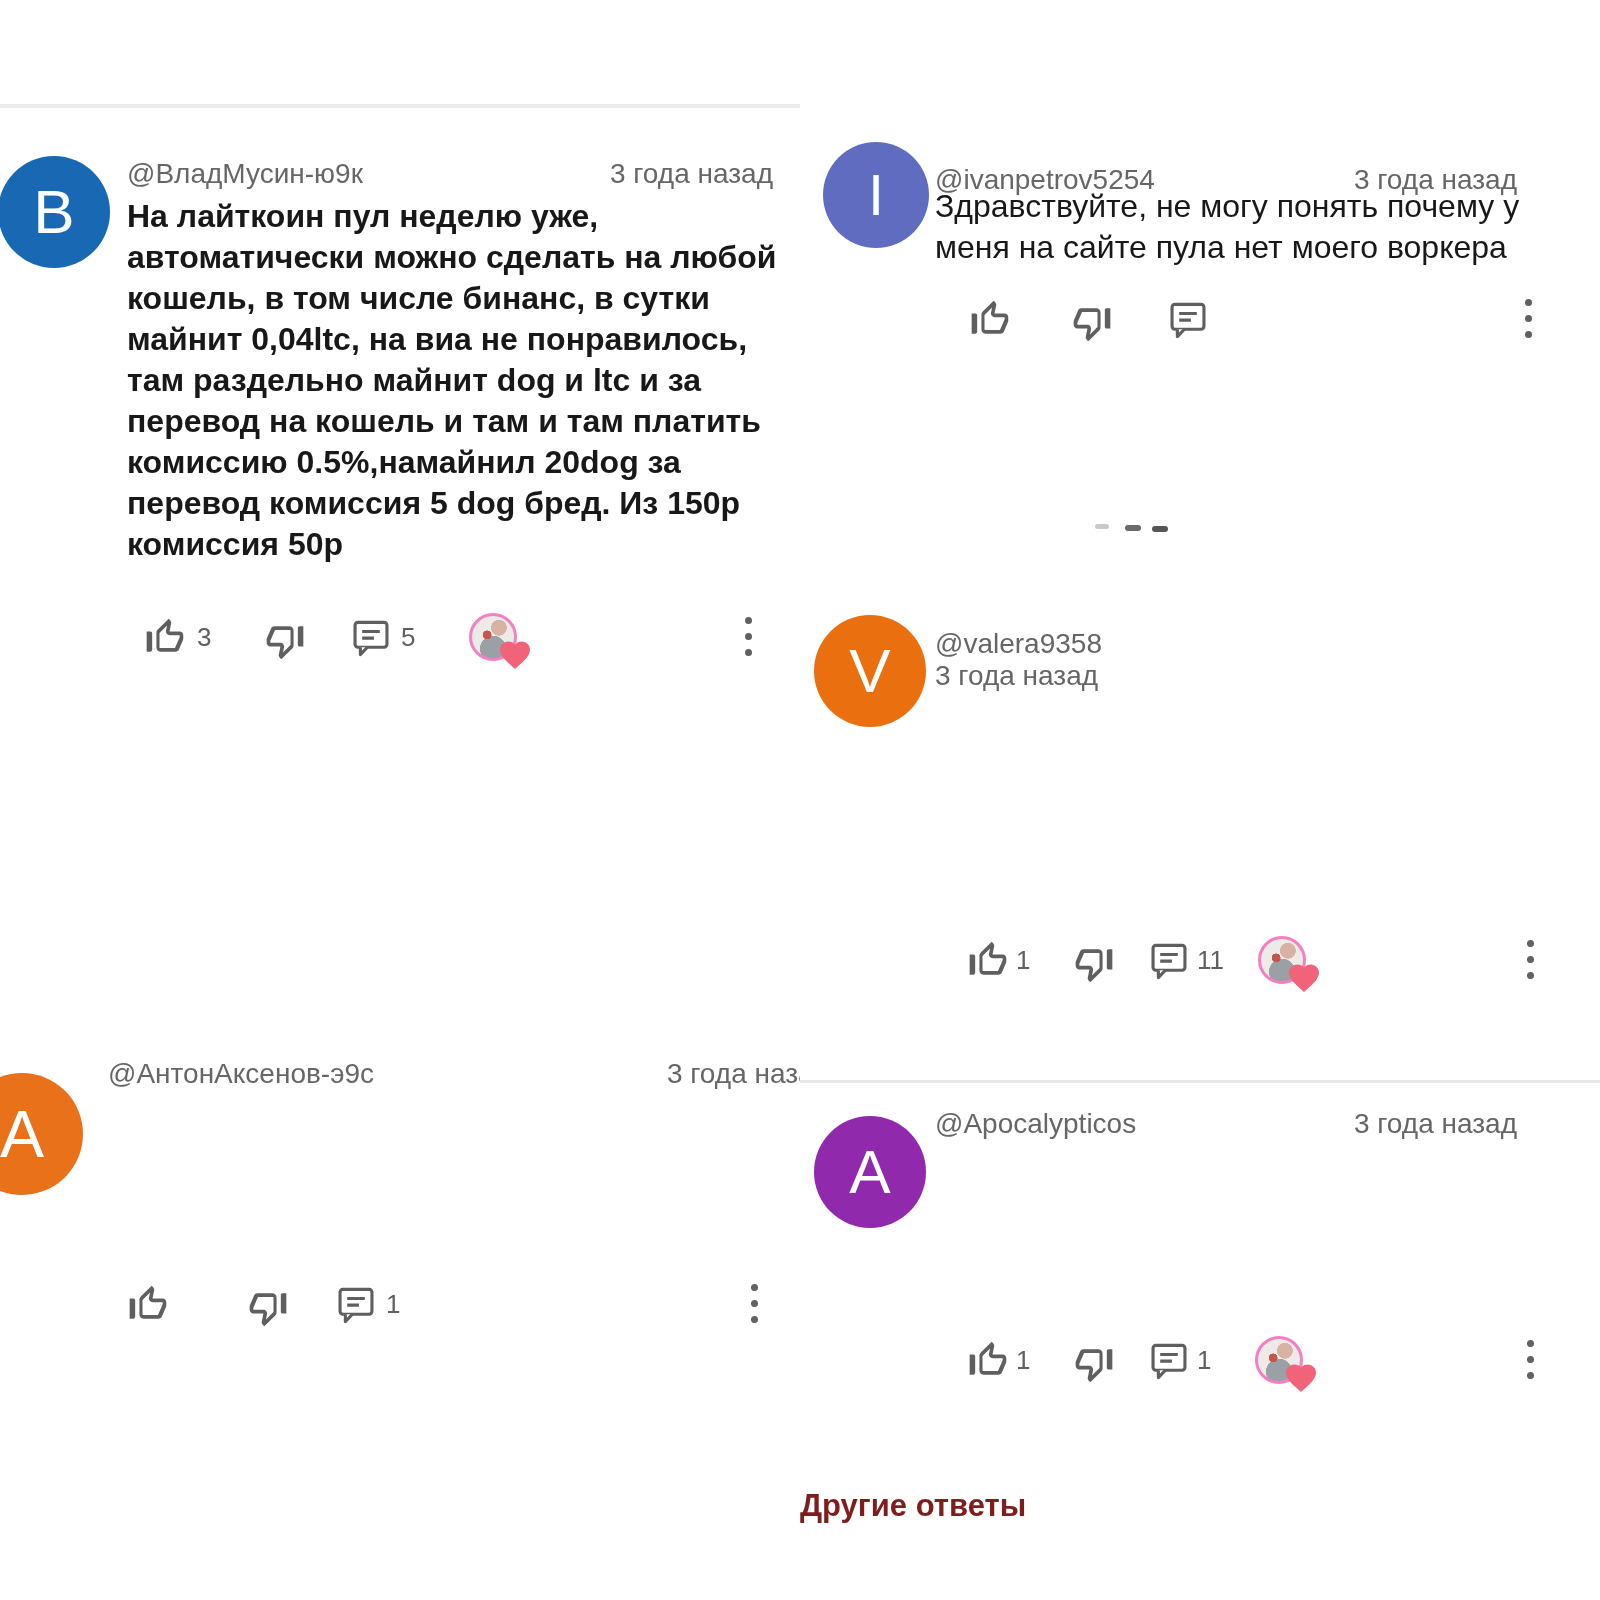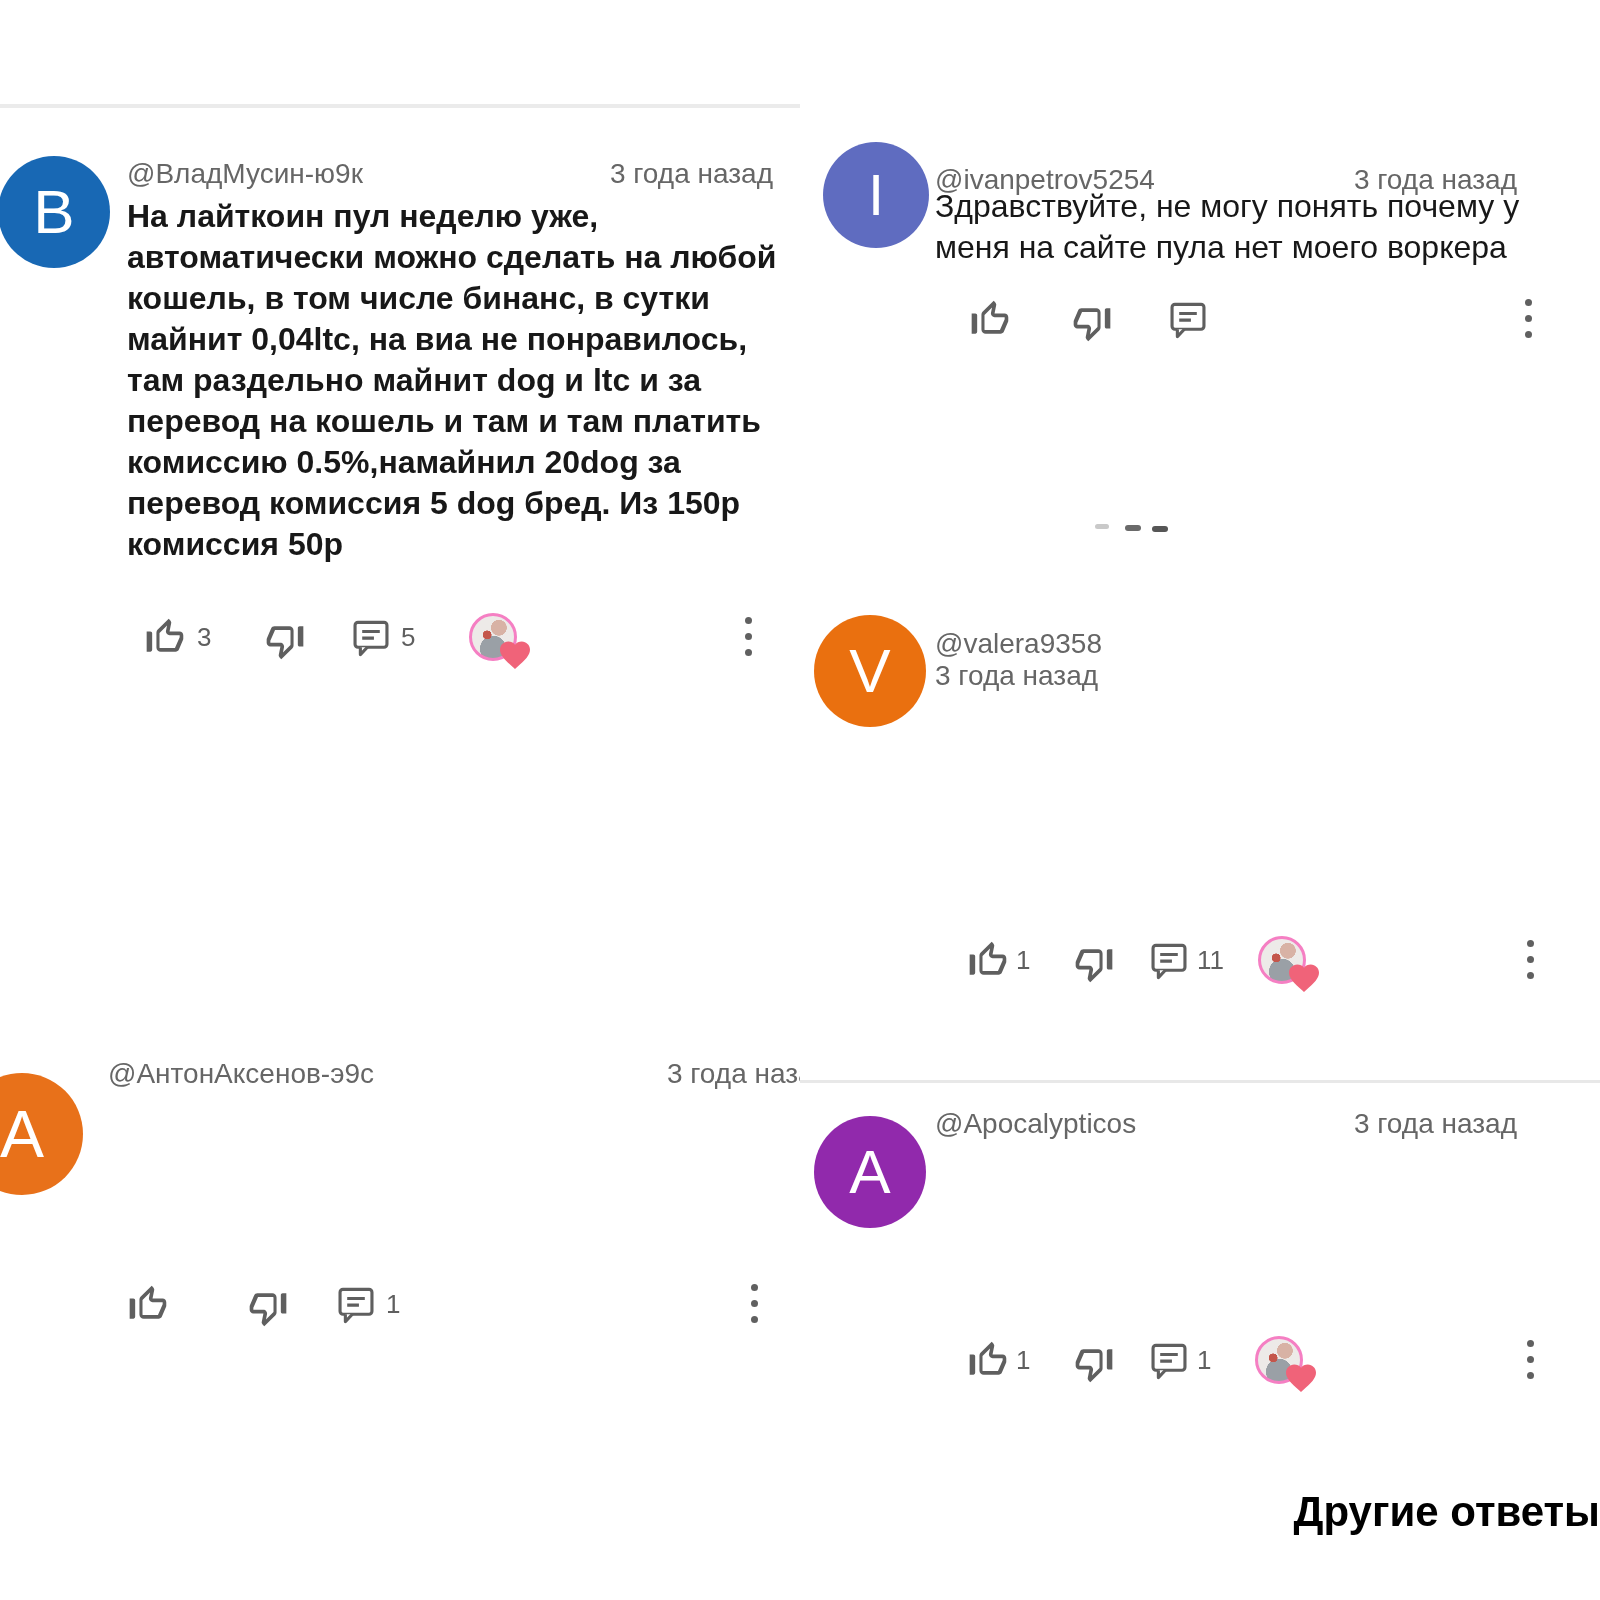--- a/index.html
+++ b/index.html
@@ -34,22 +34,22 @@
     display:block;width:42px;height:42px;border-radius:50%;
     border:3px solid #f57fc3;
     background:
       radial-gradient(circle at 64% 28%, #d8b2a5 0 19%, transparent 20%),
       radial-gradient(circle at 36% 45%, #c4564b 0 12%, transparent 13%),
       radial-gradient(circle at 50% 78%, #9aa0a6 0 33%, transparent 34%),
       #edeae8;
   }
   .hb-heart{position:absolute;right:-12px;bottom:-12px;width:36px;height:36px;}
   .footer-btn{
-    position:absolute;left:0;width:800px;text-align:right;
-    font-size:42px;font-weight:600;color:#000000;cursor:pointer;
+    position:absolute;left:0;width:800px;text-align:left;
+    font-size:31px;font-weight:600;color:#7f1d1d;cursor:pointer;
   }
   .artifact{position:absolute;border-radius:3px;}
   .dislike-shift{transform:translateY(4px);}
 </style>
 </head>
 <body>
 
 <div class="panel panel-left">
 
   <div class="hline" style="left:0;top:104px;width:800px;height:4px;"></div>

